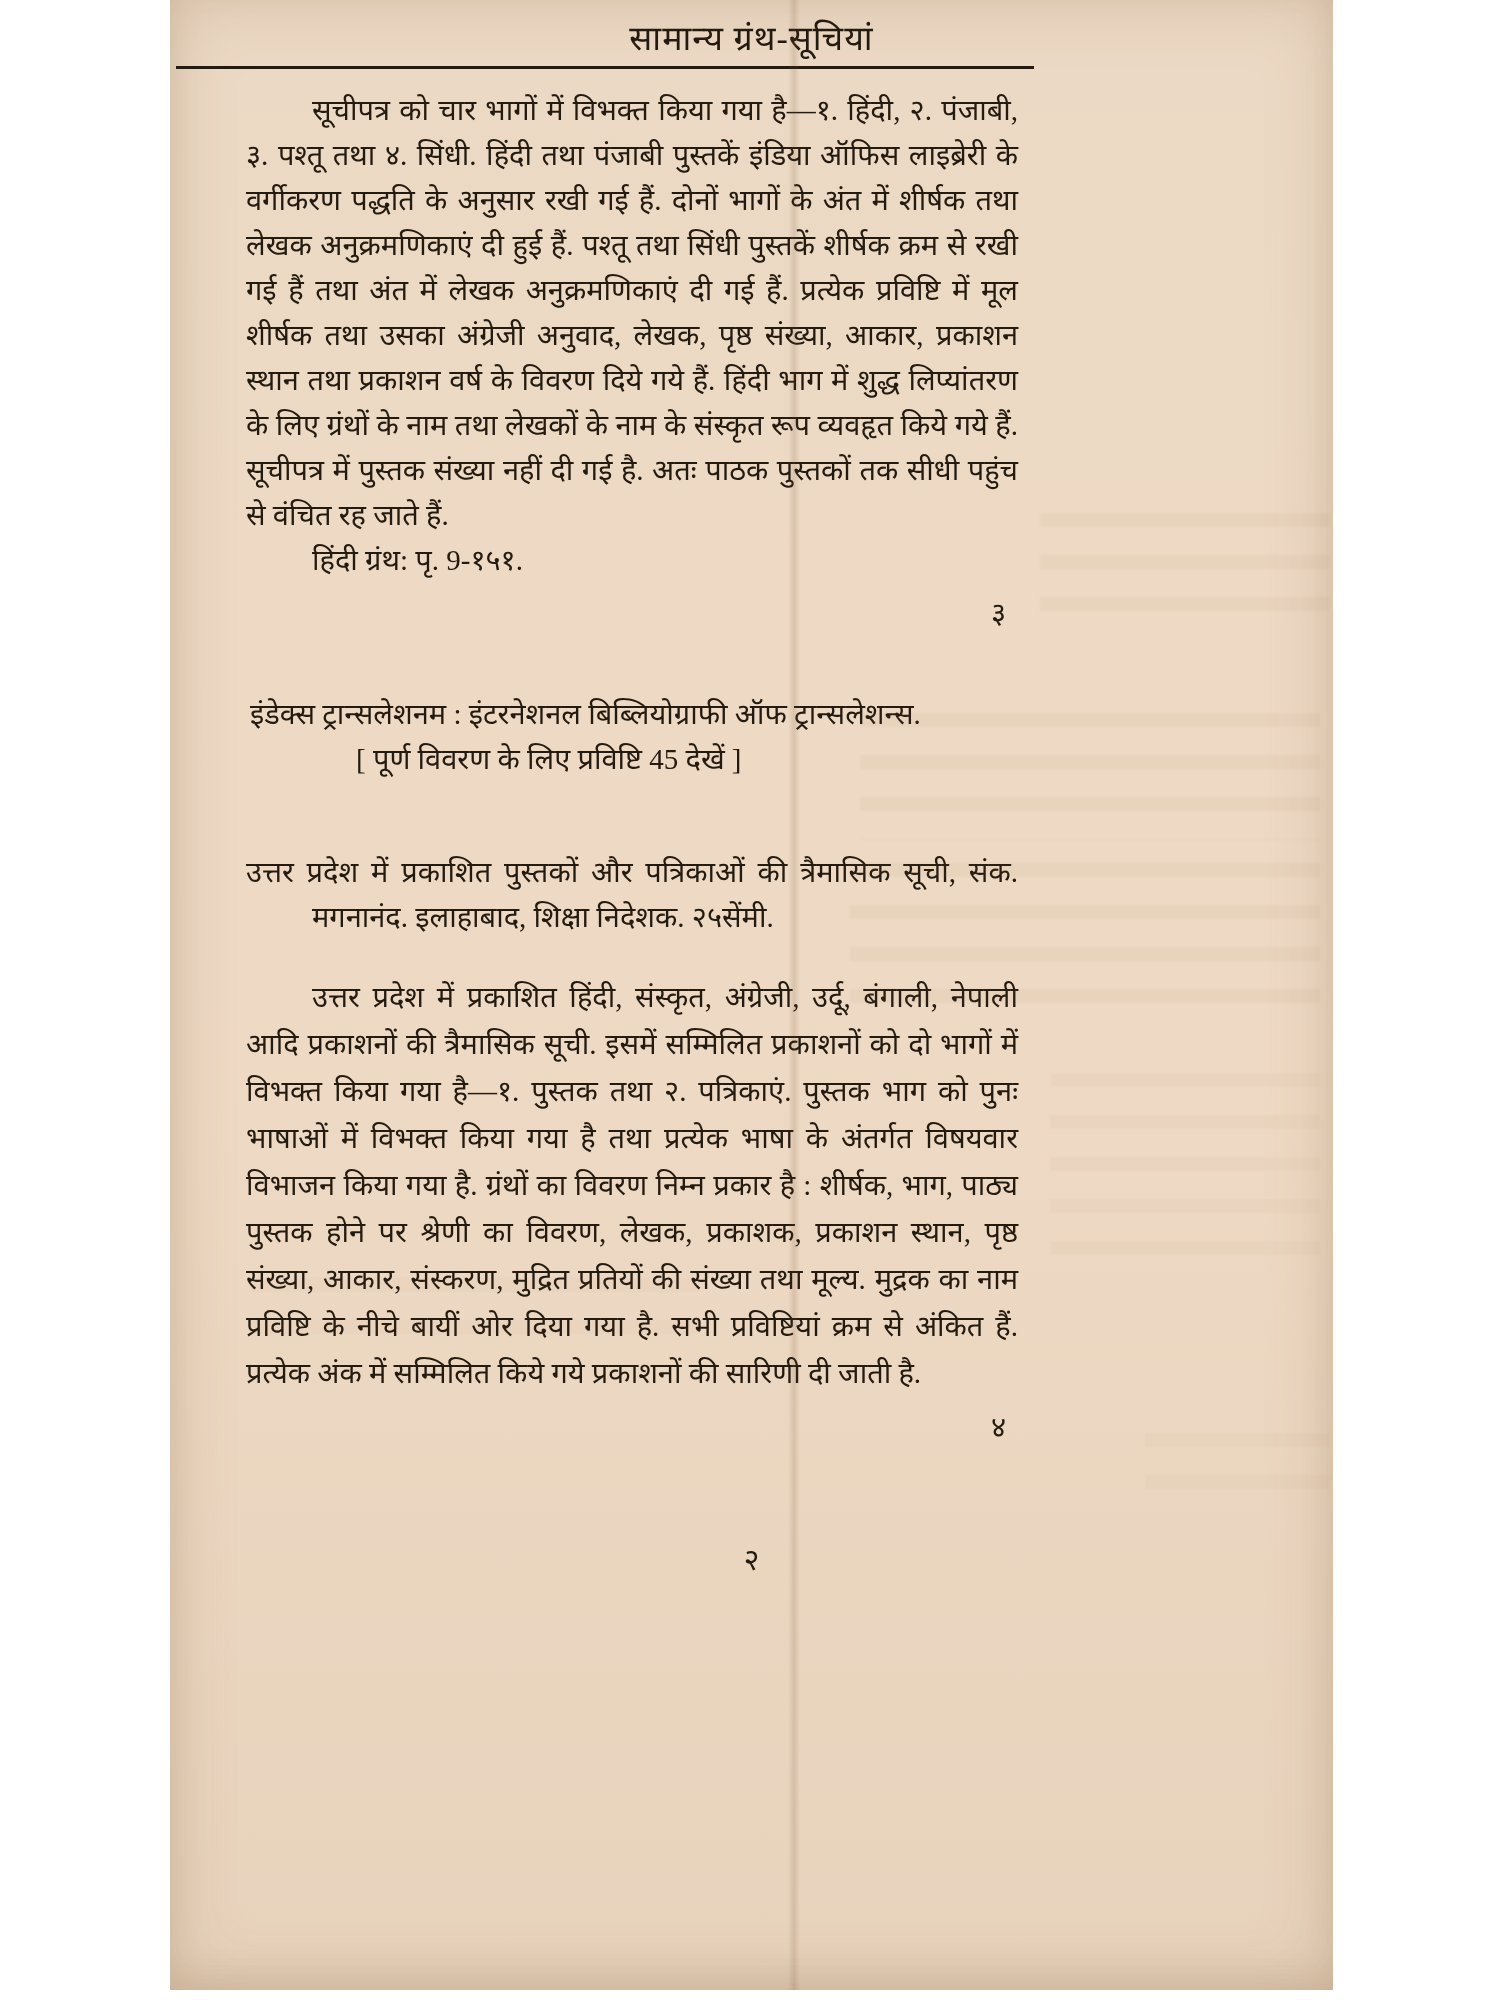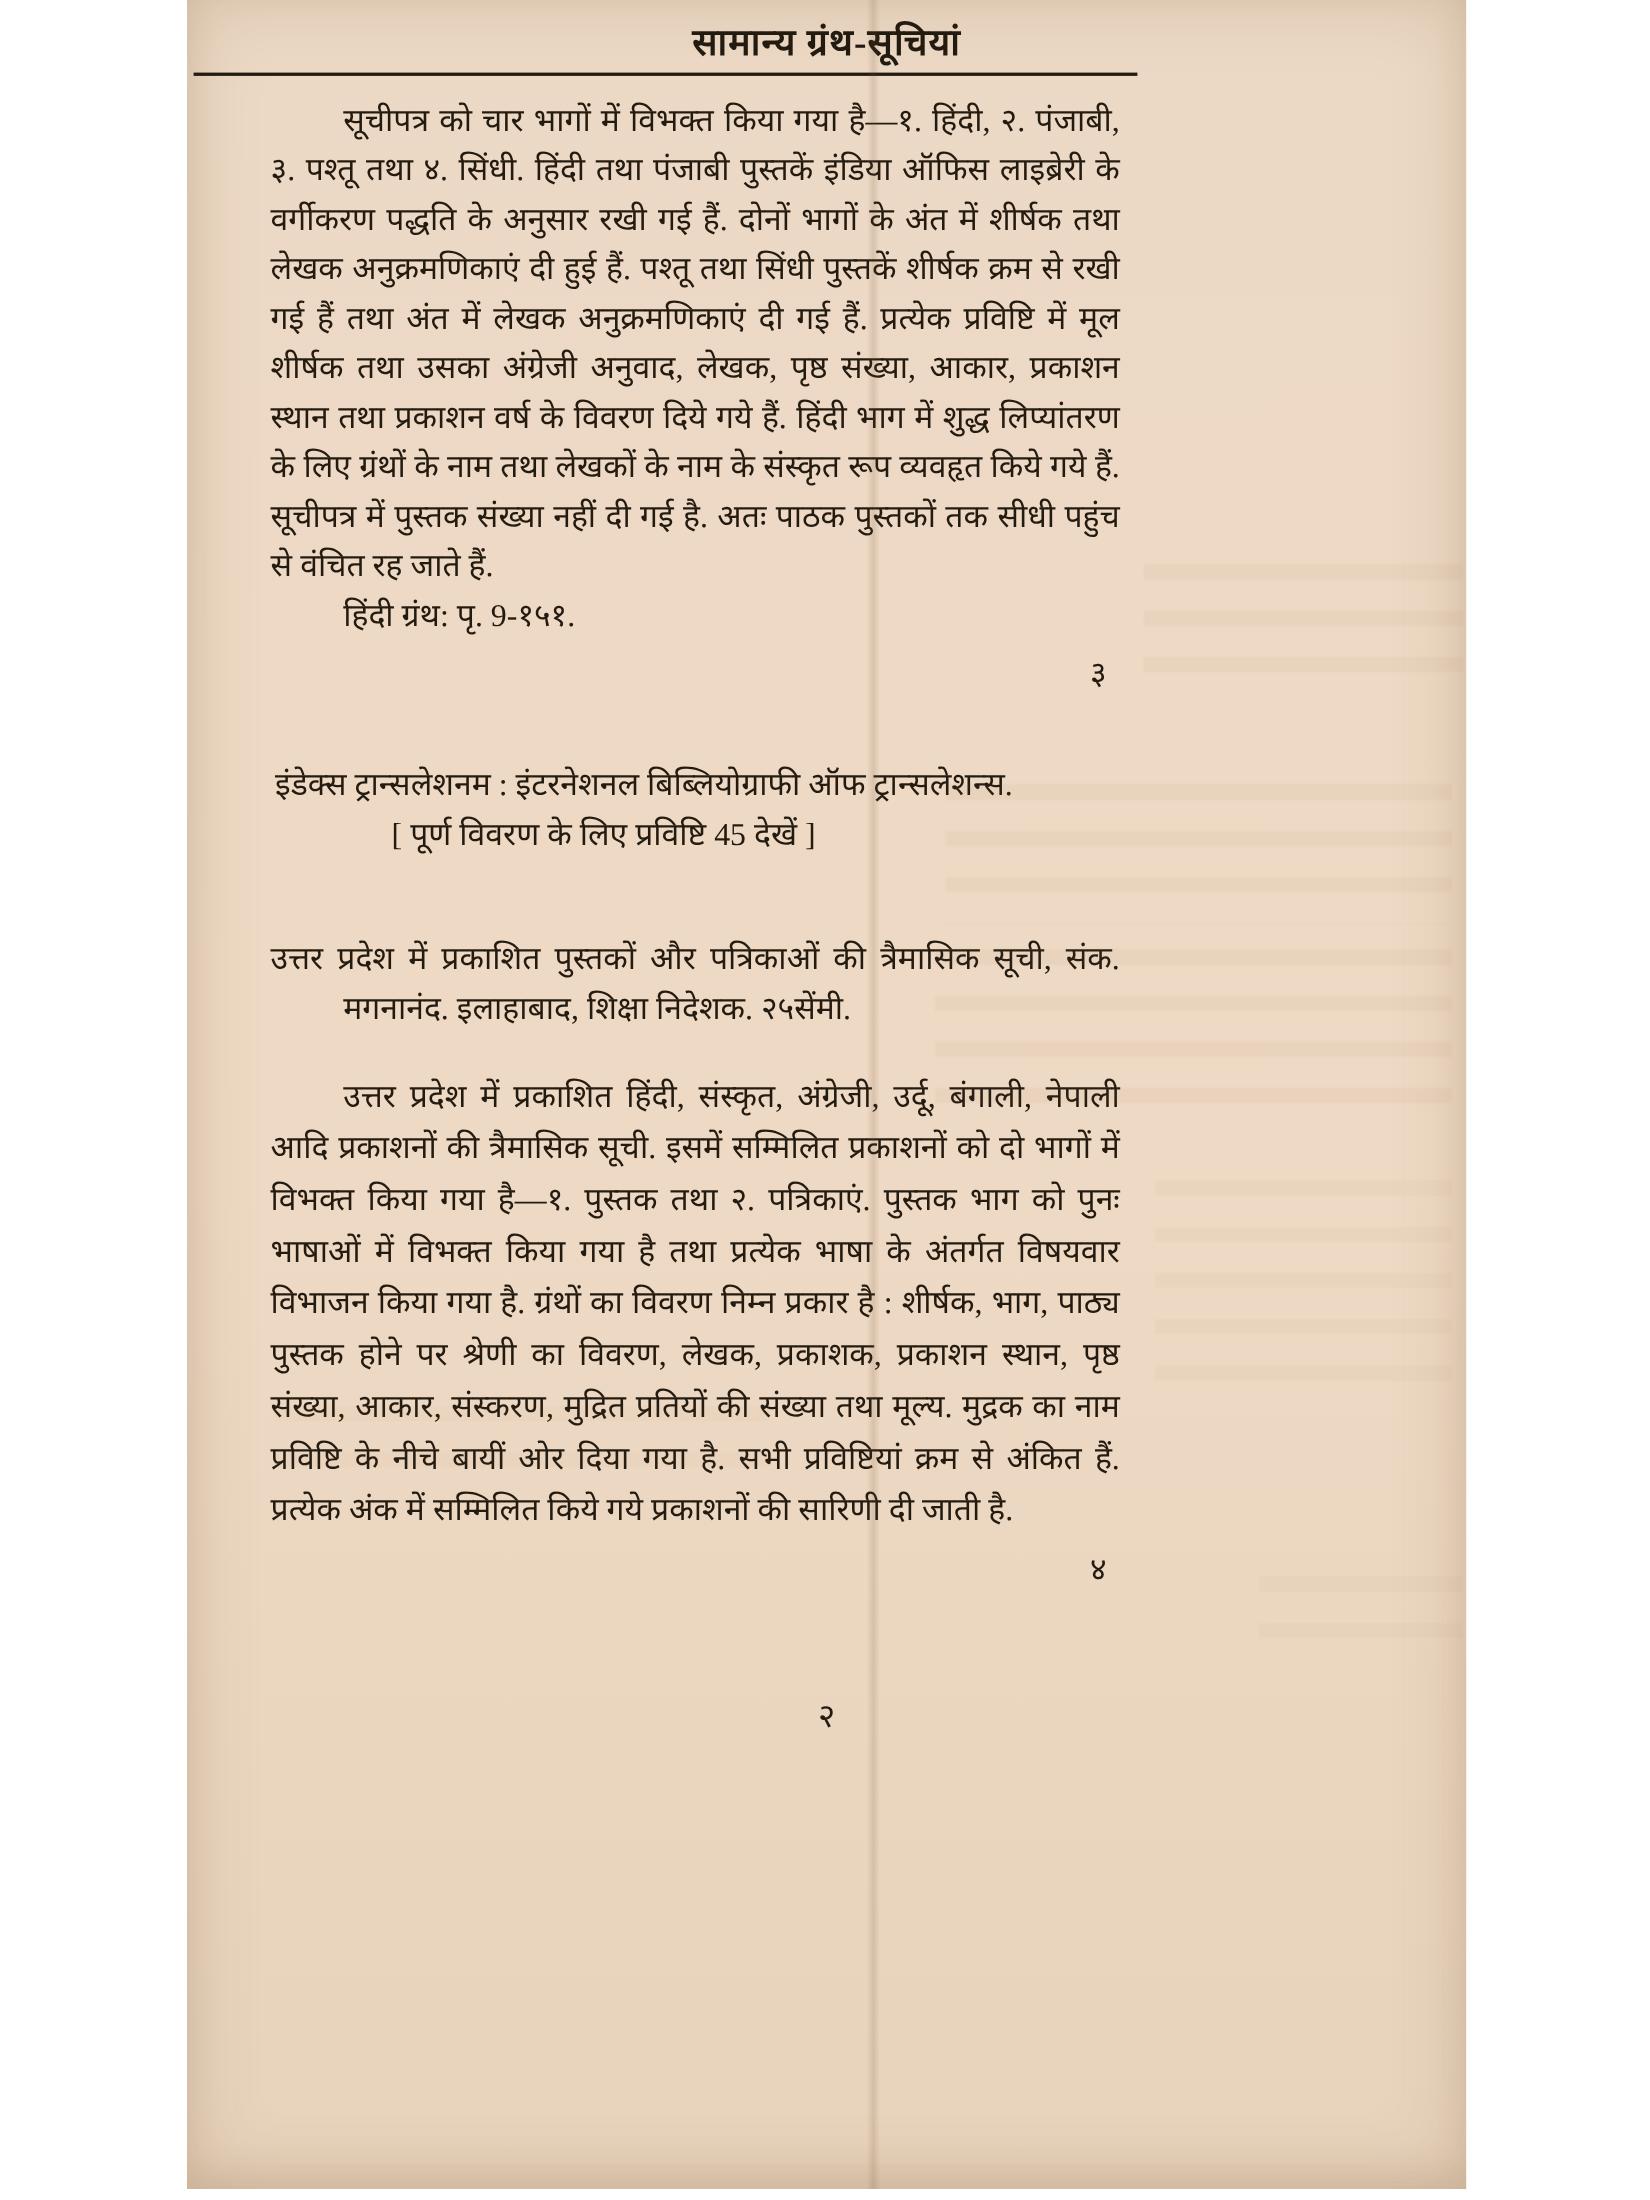--- a/index.html
+++ b/index.html
@@ -20,21 +20,21 @@
     background: linear-gradient(180deg, var(--paper, #ecd9c5) 0%, #eed9c4 55%, #e7d2bc 100%);
     box-shadow: inset 0 0 70px rgba(125, 88, 52, 0.20), inset 0 -14px 30px rgba(125, 88, 52, 0.12);
     color: var(--ink, #241b10);
   }
   .page-header {
     position: absolute;
     top: 14px;
     left: 0;
     width: 100%;
     text-align: center;
-    font-weight: bold;
+    font-weight: normal;
     font-size: 34px;
     letter-spacing: 1px;
     color: var(--ink, #241b10);
   }
   .title-rule {
     position: absolute;
     top: 66px;
     left: 6px;
     width: 858px;
     height: 3px;

